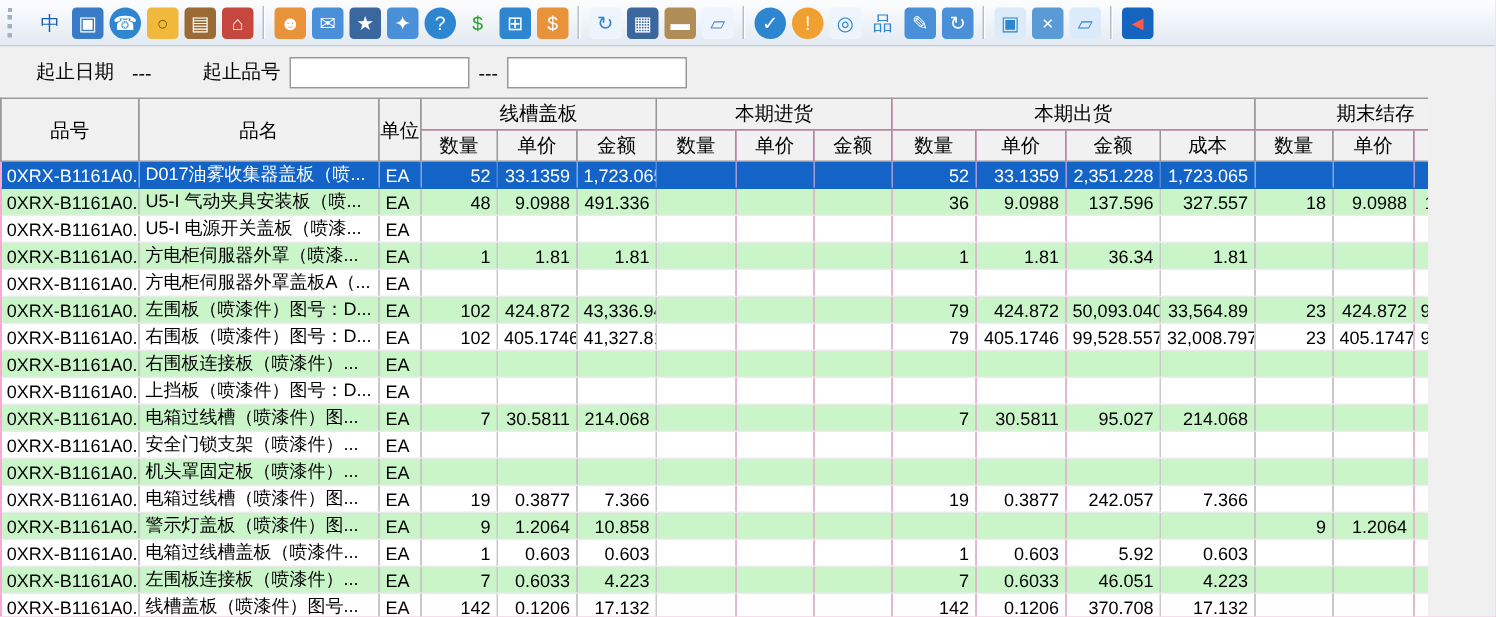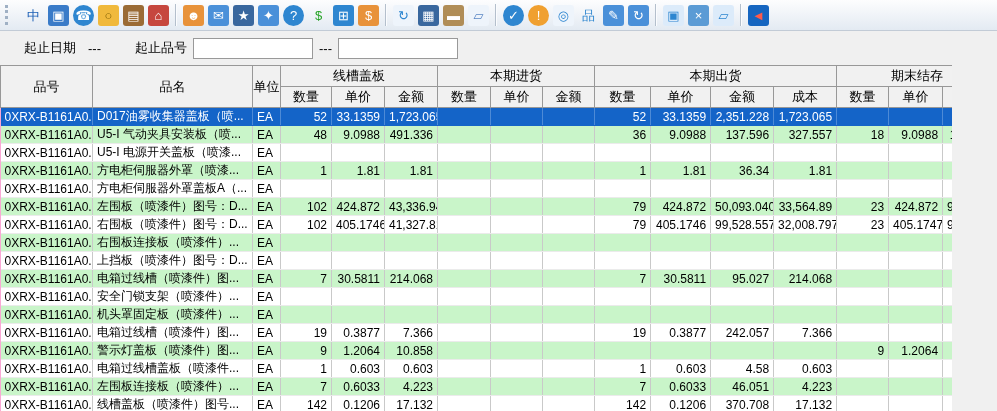--- a/index.html
+++ b/index.html
@@ -403,21 +403,21 @@
           <td class="name">电箱过线槽盖板（喷漆件...</td>
           <td class="unit">EA</td>
           <td class="num">1</td>
           <td class="num">0.603</td>
           <td class="num">0.603</td>
           <td class="num"></td>
           <td class="num"></td>
           <td class="num"></td>
           <td class="num">1</td>
           <td class="num">0.603</td>
-          <td class="num">4.58</td>
+          <td class="num">5.92</td>
           <td class="num">0.603</td>
           <td class="num"></td>
           <td class="num"></td>
           <td class="num"></td>
         </tr>
         <tr class="green">
           <td class="code">0XRX-B1161A0...</td>
           <td class="name">左围板连接板（喷漆件）...</td>
           <td class="unit">EA</td>
           <td class="num">7</td>

